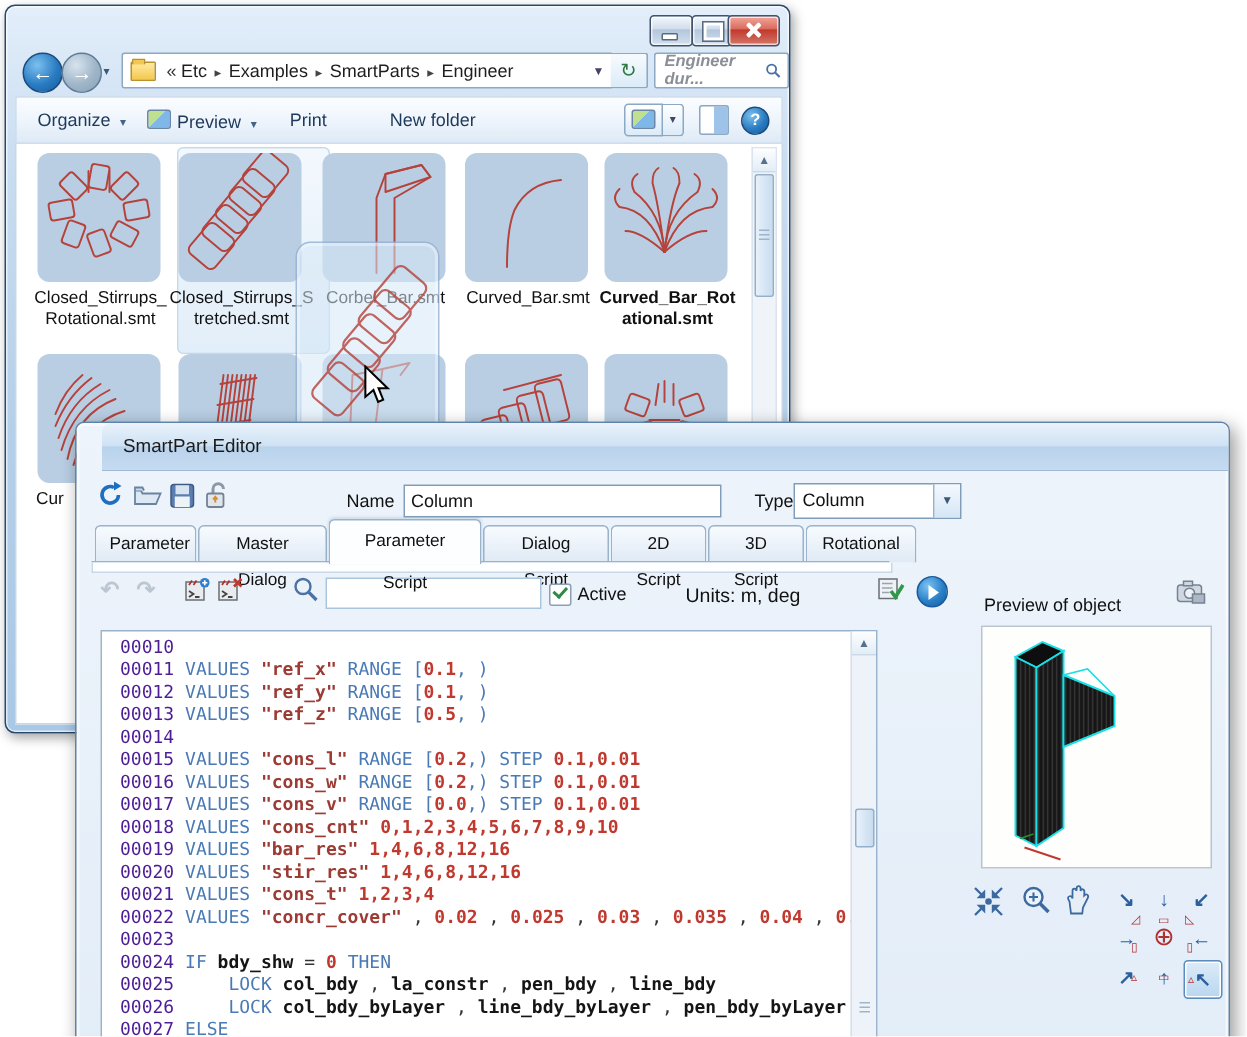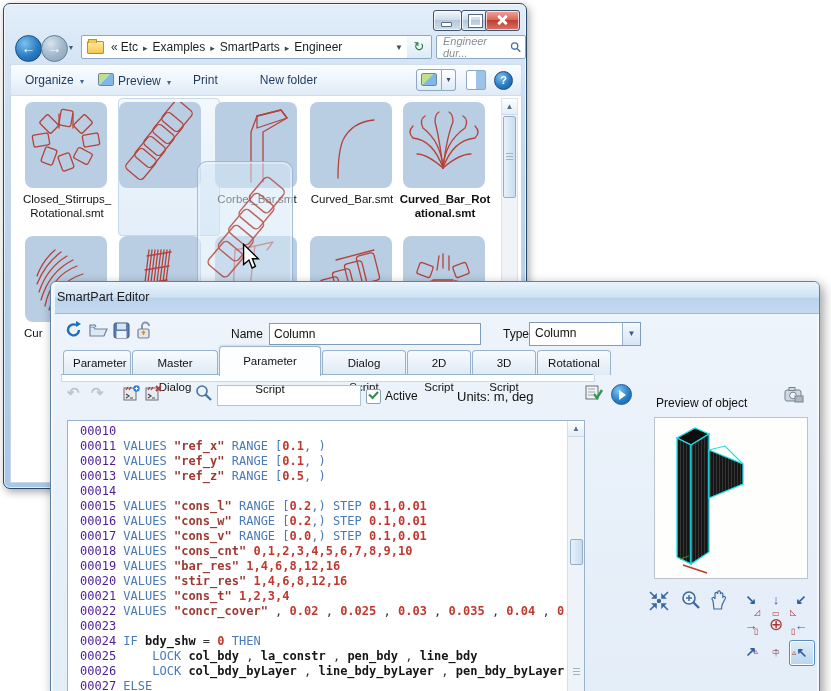--- a/index.html
+++ b/index.html
@@ -25,21 +25,21 @@
   .navcircle.fwd{background:radial-gradient(circle at 35% 30%,#d7e4ef,#9fb5c8 55%,#8aa2b8);border-color:#5f7b96;}
   .histdrop{position:absolute;top:39px;font-size:8px;color:#3c5a78;}
   .addrbox,.searchbox{position:absolute;top:31px;height:22px;background:#fff;border:1px solid #8ca8c3;border-radius:2px;
     font-size:12px;color:#1e1e1e;display:flex;align-items:center;}
   .crumb-sep{font-size:9px;color:#444;padding:0 5px;}
   .folder-ico{width:15px;height:11px;background:linear-gradient(180deg,#ffe9a0,#f3c84f);border:1px solid #b8922f;border-radius:1px;position:relative;margin:0 4px 0 5px;}
   .folder-ico:before{content:"";position:absolute;left:0;top:-3px;width:7px;height:3px;background:#f3c84f;border:1px solid #b8922f;border-bottom:none;border-radius:1px 1px 0 0;}
   .addr-drop{margin-left:auto;font-size:8px;color:#446;padding:0 5px;}
   .refreshbtn{position:absolute;top:31px;width:24px;height:22px;border:1px solid #8ca8c3;border-left:none;border-radius:0 2px 2px 0;
     background:linear-gradient(180deg,#f7fbfe,#dcebf8);color:#2c7a3f;font-size:13px;text-align:center;line-height:21px;}
-  .searchbox{font-style:italic;color:#8a8f96;padding-left:6px;font-size:11px;}
+  .searchbox{font-style:italic;color:#8a8f96;padding-left:6px;font-size:11px;font-weight:bold;}
   .mag{margin-left:auto;margin-right:4px;}
   .toolband{position:absolute;left:6px;top:60px;width:510px;height:30px;
     background:linear-gradient(180deg,#fbfdff,#eef5fc 50%,#dfeaf6);border:1px solid #cfdded;border-radius:2px;
     font-size:12px;color:#1e395b;display:flex;align-items:center;}
   .tbitem{margin-left:14px;white-space:nowrap;}
   .tbdrop{font-size:8px;color:#44628a;margin-left:3px;}
   .pic-ico{display:inline-block;width:14px;height:11px;border:1px solid #6c87a5;border-radius:2px;vertical-align:-1px;margin-right:4px;
     background:linear-gradient(135deg,#bfe08f 0 45%,#7fb7e8 45%);}
   .viewsbtn{margin-left:auto;width:24px;height:20px;border:1px solid #8ca8c3;border-radius:3px 0 0 3px;
     background:linear-gradient(180deg,#fff,#dcebf8);position:relative;}
@@ -65,23 +65,23 @@
   .wire{stroke:#b5423b;fill:none;stroke-width:1.3;stroke-linejoin:round;stroke-linecap:round;}
 
   
   .ghost{left:197px;top:161px;width:94px;height:130px;border-radius:10px;z-index:3;
     background:rgba(214,232,246,.55);border:1px solid rgba(130,165,200,.65);box-shadow:inset 0 0 0 2px rgba(255,255,255,.35);}
   .cursor{left:242px;top:243px;z-index:4;}
 
   
   .dialog{left:50px;top:281px;width:768px;height:415px;z-index:10;border:1px solid #5e83a8;border-radius:6px 6px 0 0;
     background:linear-gradient(180deg,#eef4fb,#e3edf8);box-shadow:inset 0 0 0 2px rgba(255,255,255,.55), 3px 4px 12px rgba(0,0,0,.4);}
-  .dtitle{position:absolute;left:4px;top:0;right:0;height:31px;border-radius:6px 6px 0 0;
+  .dtitle{position:absolute;left:17px;top:0;right:0;height:31px;border-radius:6px 6px 0 0;
     background:linear-gradient(180deg,#eaf3fc 0%,#cfe2f3 48%,#b9d3ec 52%,#c5daf0 100%);
-    border-bottom:1px solid #9db9d4;font-size:12.5px;color:#1a1a1a;line-height:31px;padding-left:2px;}
+    border-bottom:1px solid #9db9d4;font-size:12.5px;color:#1a1a1a;line-height:31px;padding-left:14px;}
   .dlabel{position:absolute;font-size:12px;color:#111;}
   .dinput{position:absolute;height:20px;background:#fff;border:1px solid #7f9db9;font-size:12px;color:#111;padding:0 4px;line-height:20px;}
   .dselect{position:absolute;height:22px;background:#fff;border:1px solid #7f9db9;font-size:12px;color:#111;}
   .dselect .val{position:absolute;left:5px;top:3px;}
   .dselect .btn{position:absolute;right:0;top:0;width:17px;height:100%;border-left:1px solid #9ab3cc;
     background:linear-gradient(180deg,#f4f9fe,#d6e6f5);color:#3c5a78;font-size:8px;text-align:center;line-height:21px;}
 
   .tab{position:absolute;top:68px;height:24px;border:1px solid #9ab3cc;border-bottom:none;border-radius:4px 4px 0 0;
     background:linear-gradient(180deg,#f7fbfe,#dfeaf5);font-size:11.5px;color:#111;text-align:center;line-height:24px;padding:0 9px;}
   .tab.active{top:64px;height:29px;background:#fdfeff;line-height:28px;z-index:2;box-shadow:0 -1px 2px rgba(120,150,180,.25);}
@@ -219,20 +219,21 @@
             <path d="M40,66 Q50,38 72,36 q6,-6 0,-12"></path>
             <path d="M40,66 Q36,34 32,20 q0,-8 4,-10"></path>
             <path d="M40,66 Q44,34 50,20 q0,-8 -4,-10"></path>
             <path d="M40,66 Q24,52 14,52"></path>
               <path d="M40,66 Q56,52 68,52"></path>
           </g>
         </svg>
       </div>
 
       <div class="flabel" style="left:8px;top:96px;">Closed_Stirrups_Rotational.smt</div>
+      <div class="flabel" style="left:102px;top:96px;">Closed_Stirrups_Stretched.smt</div>
       <div class="flabel" style="left:198px;top:96px;">Corbel_Bar.smt</div>
       <div class="flabel" style="left:293px;top:96px;">Curved_Bar.smt</div>
       <div class="flabel" style="left:386px;top:96px;font-weight:bold;">Curved_Bar_Rotational.smt</div>
 
       <div class="tile" style="left:14px;top:140px;">
         <svg width="82" height="86" viewBox="0 0 82 86">
           <g class="wire">
             <path d="M20,70 Q26,40 52,30"></path>
               <path d="M16,64 Q24,36 48,24"></path>
               <path d="M14,56 Q22,32 42,20"></path>

